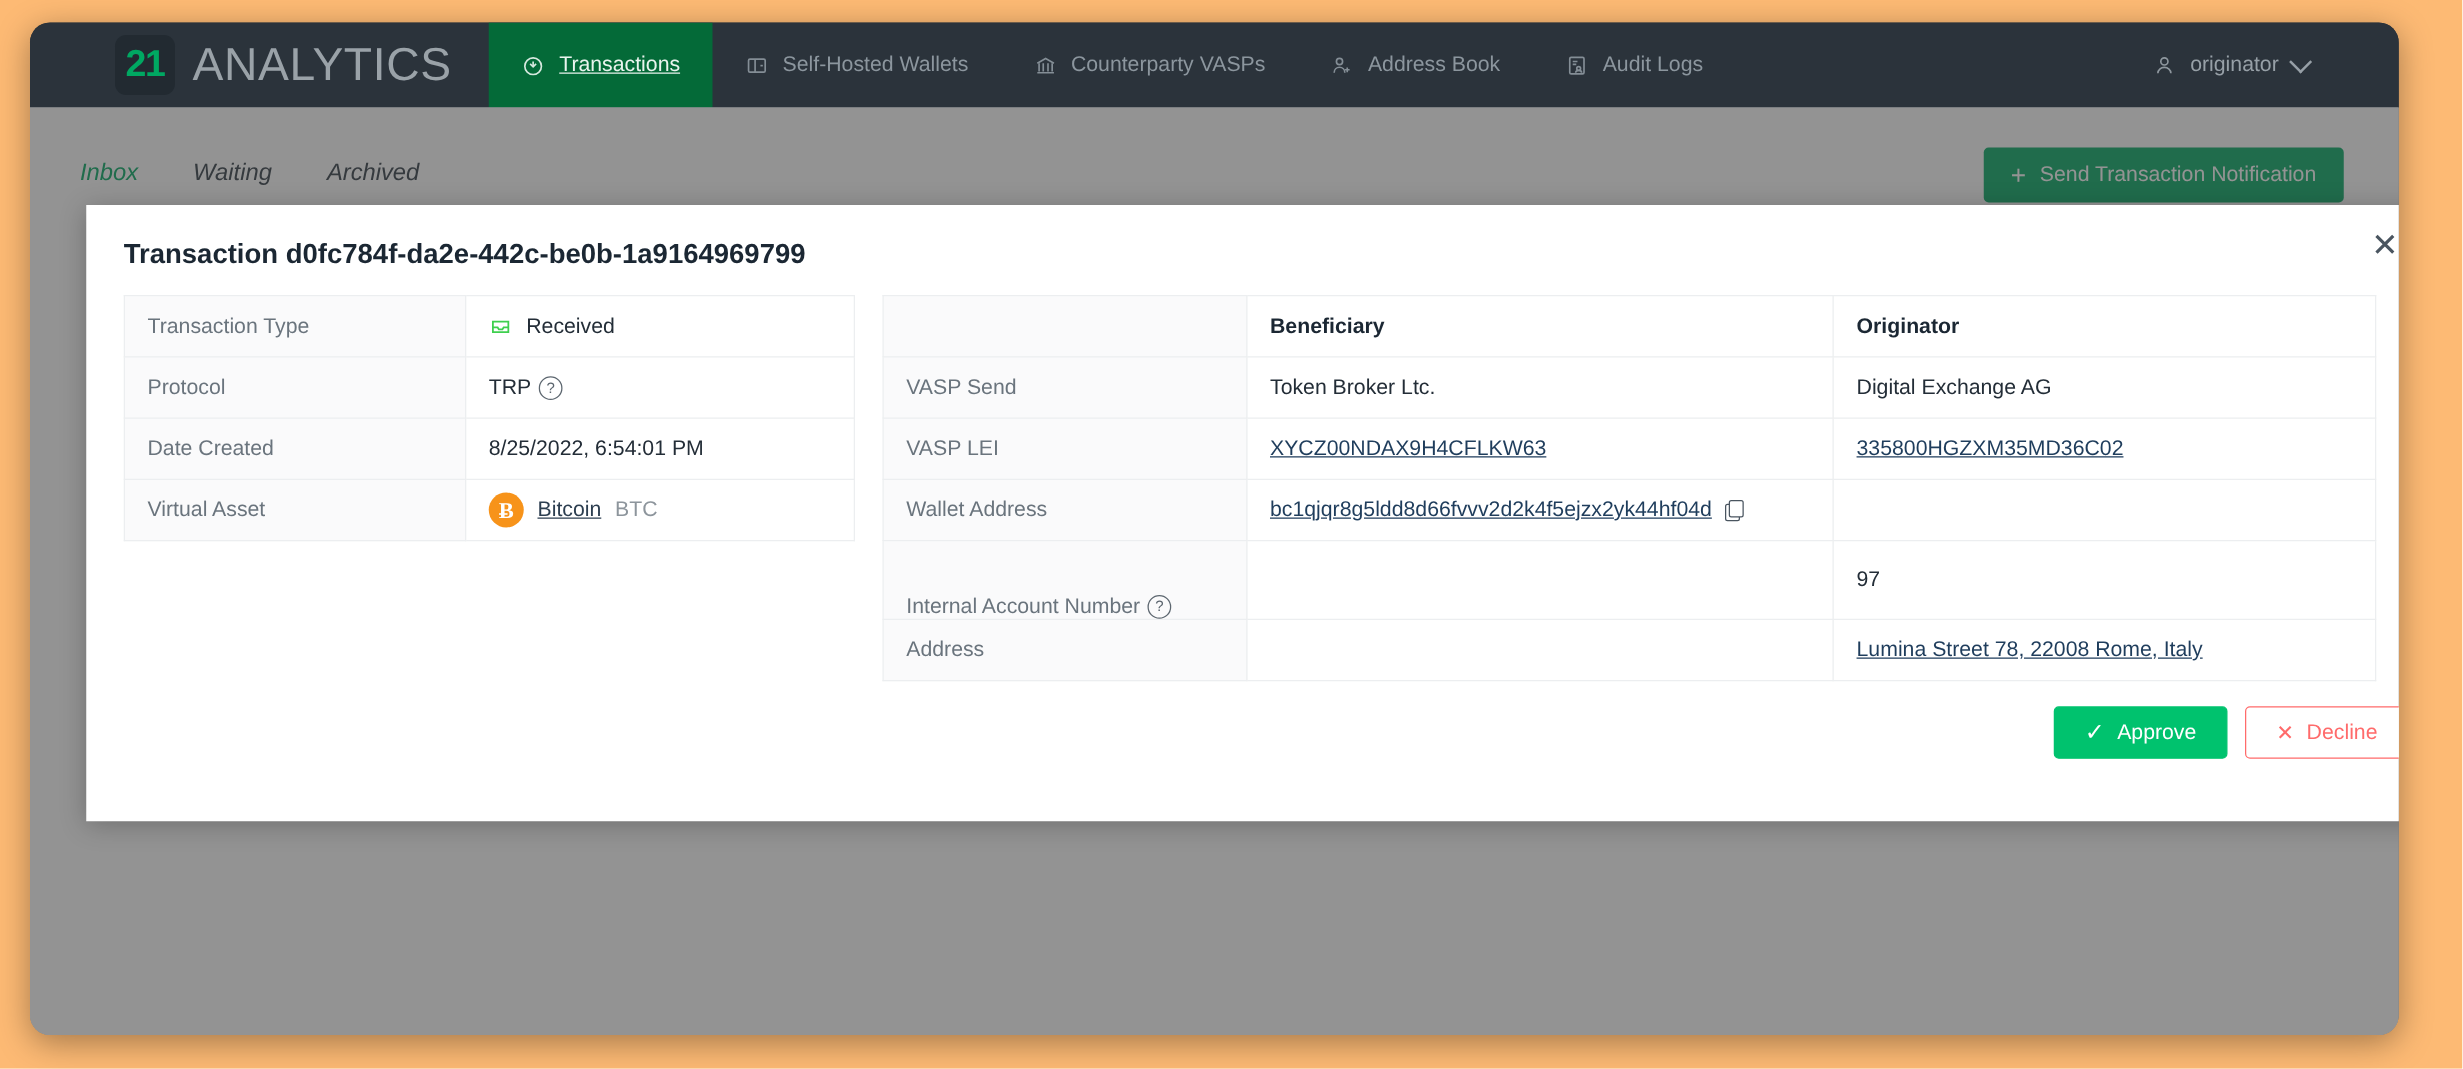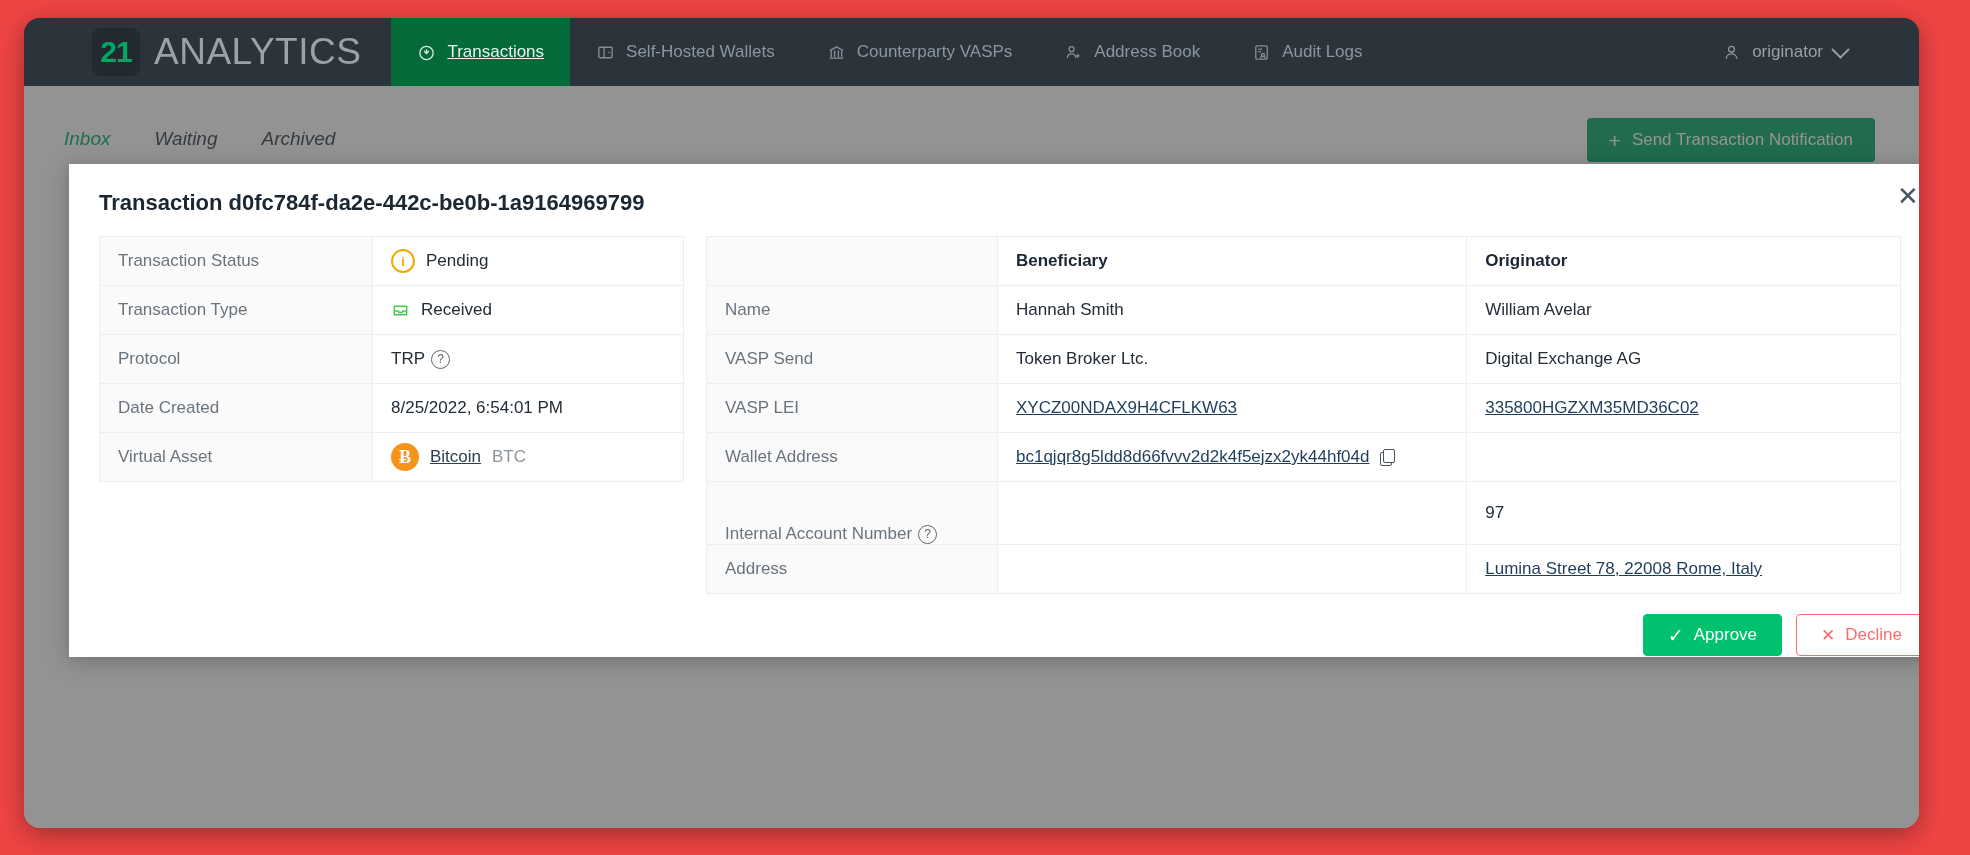--- a/index.html
+++ b/index.html
@@ -14,21 +14,21 @@
     overflow: hidden;
     font-family: "Liberation Sans", sans-serif;
     -webkit-font-smoothing: antialiased;
   }
 
   
   .screen {
     position: relative;
     width: 1970px;
     height: 855px;
-    background: #ef4444;
+    background: #fdba74;
   }
   .app-frame {
     position: absolute;
     left: 24px;
     top: 18px;
     width: 1895px;
     height: 810px;
     border-radius: 16px;
     background: #2b333b;
     overflow: hidden;
@@ -482,29 +482,20 @@
       <div class="modal-head">
         <div class="modal-title">Transaction d0fc784f-da2e-442c-be0b-1a9164969799</div>
         <div class="modal-close">✕</div>
       </div>
 
       <div class="modal-body">
 
         <table class="tbl-left">
           <tbody>
             <tr>
-              <td class="key">Transaction Status</td>
-              <td class="val">
-                <div class="cell-inline">
-                  <span class="status-icon">i</span>
-                  <span>Pending</span>
-                </div>
-              </td>
-            </tr>
-            <tr>
               <td class="key">Transaction Type</td>
               <td class="val">
                 <div class="cell-inline">
                   <span class="nav-icon" style="color:#2ecc40;">
                     <svg viewBox="0 0 20 20" width="19" height="19" fill="none" stroke="currentColor" stroke-width="1.5">
                       <path d="M3.5 5.5h13v9h-13z"></path>
                       <path d="M3.5 10.5h4l1 1.6h3l1-1.6h4"></path>
                     </svg>
                   </span>
                   <span>Received</span>
@@ -539,25 +530,20 @@
 
         <table class="tbl-right">
           <thead>
             <tr>
               <th class="key"></th>
               <th class="val-head">Beneficiary</th>
               <th class="val-head">Originator</th>
             </tr>
           </thead>
           <tbody>
-            <tr>
-              <td class="key">Name</td>
-              <td class="val">Hannah Smith</td>
-              <td class="val">William Avelar</td>
-            </tr>
             <tr>
               <td class="key">VASP Send</td>
               <td class="val">Token Broker Ltc.</td>
               <td class="val">Digital Exchange AG</td>
             </tr>
             <tr>
               <td class="key">VASP LEI</td>
               <td class="val">
                 <span class="link-blue">XYCZ00NDAX9H4CFLKW63</span>
               </td>

